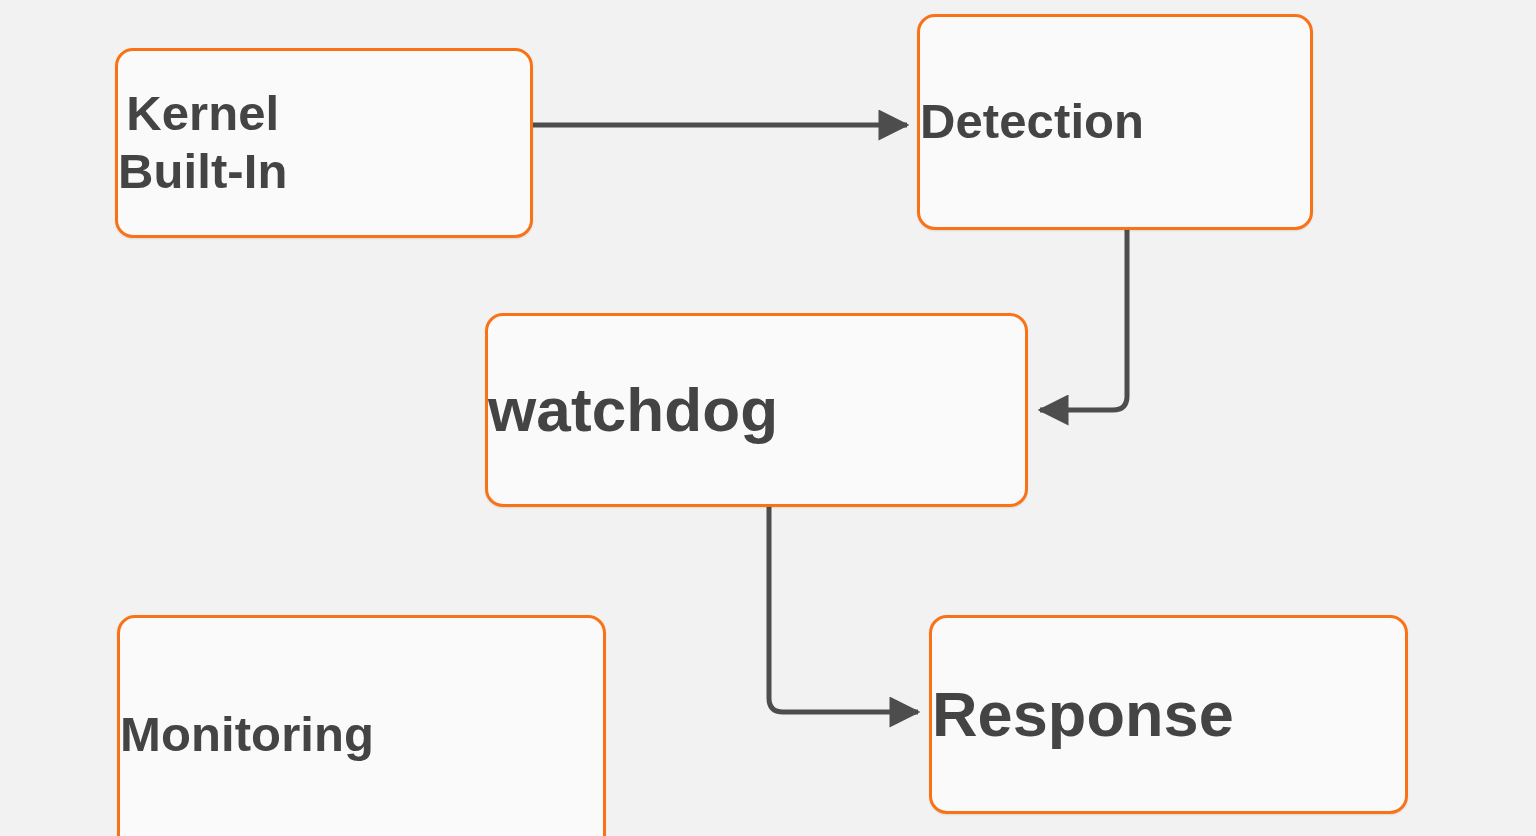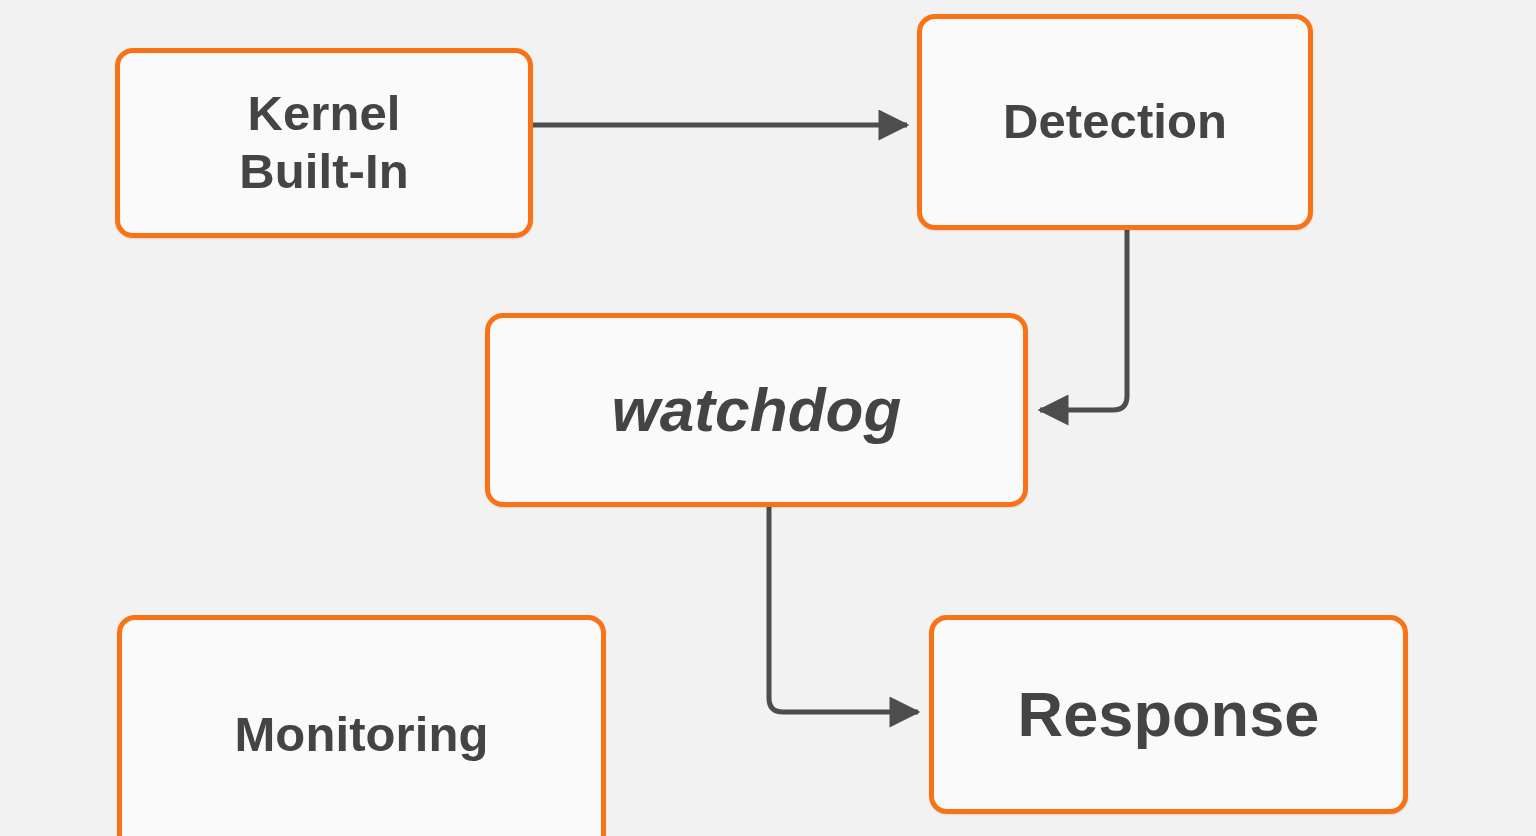--- a/index.html
+++ b/index.html
@@ -25,25 +25,25 @@
     left: 0;
     top: 0;
     width: 1536px;
     height: 836px;
     pointer-events: none;
   }
   .node {
     position: absolute;
     box-sizing: border-box;
     background: #fafafa;
-    border: 5px solid #f97316;
+    border: 3px solid #f97316;
     border-radius: 18px;
     display: flex;
     align-items: center;
-    justify-content: center;
+    justify-content: flex-start;
     text-align: center;
     color: #444444;
     box-shadow: 0 1px 2px rgba(0,0,0,0.10);
   }
   .node-label {
     display: block;
     line-height: 1.18;
     white-space: pre-line;
     letter-spacing: 0.1px;
   }
@@ -54,21 +54,21 @@
   #node-kernel .node-label {
     font-size: 49px; font-weight: bold;
   }
   #node-detection {
     left: 917px; top: 14px;  width: 396px; height: 216px;
   }
   #node-detection .node-label {
     font-size: 49px; font-weight: bold;
   }
   #node-watchdog {
-    left: 485px; top: 313px; width: 543px; height: 194px; font-style: italic;
+    left: 485px; top: 313px; width: 543px; height: 194px;
   }
   #node-watchdog .node-label {
     font-size: 62px; font-weight: bold;
   }
   #node-monitoring {
     left: 117px; top: 615px; width: 489px; height: 240px;
   }
   #node-monitoring .node-label {
     font-size: 49px; font-weight: bold;
   }

